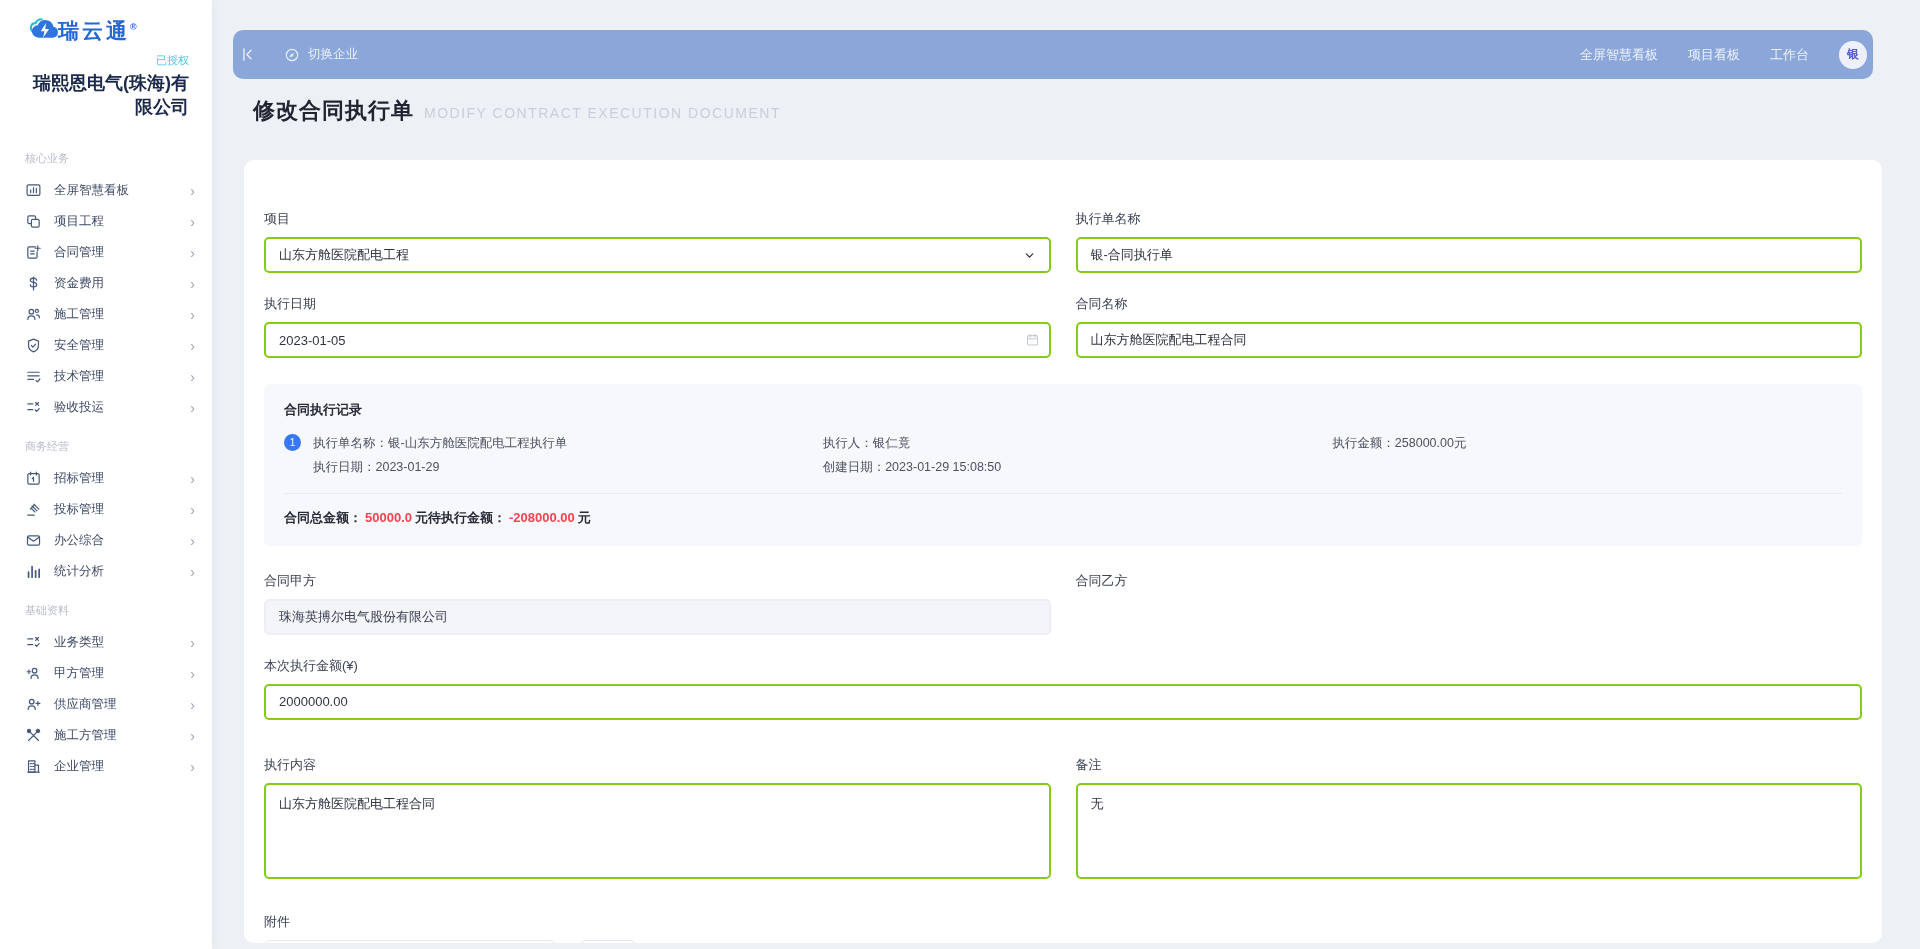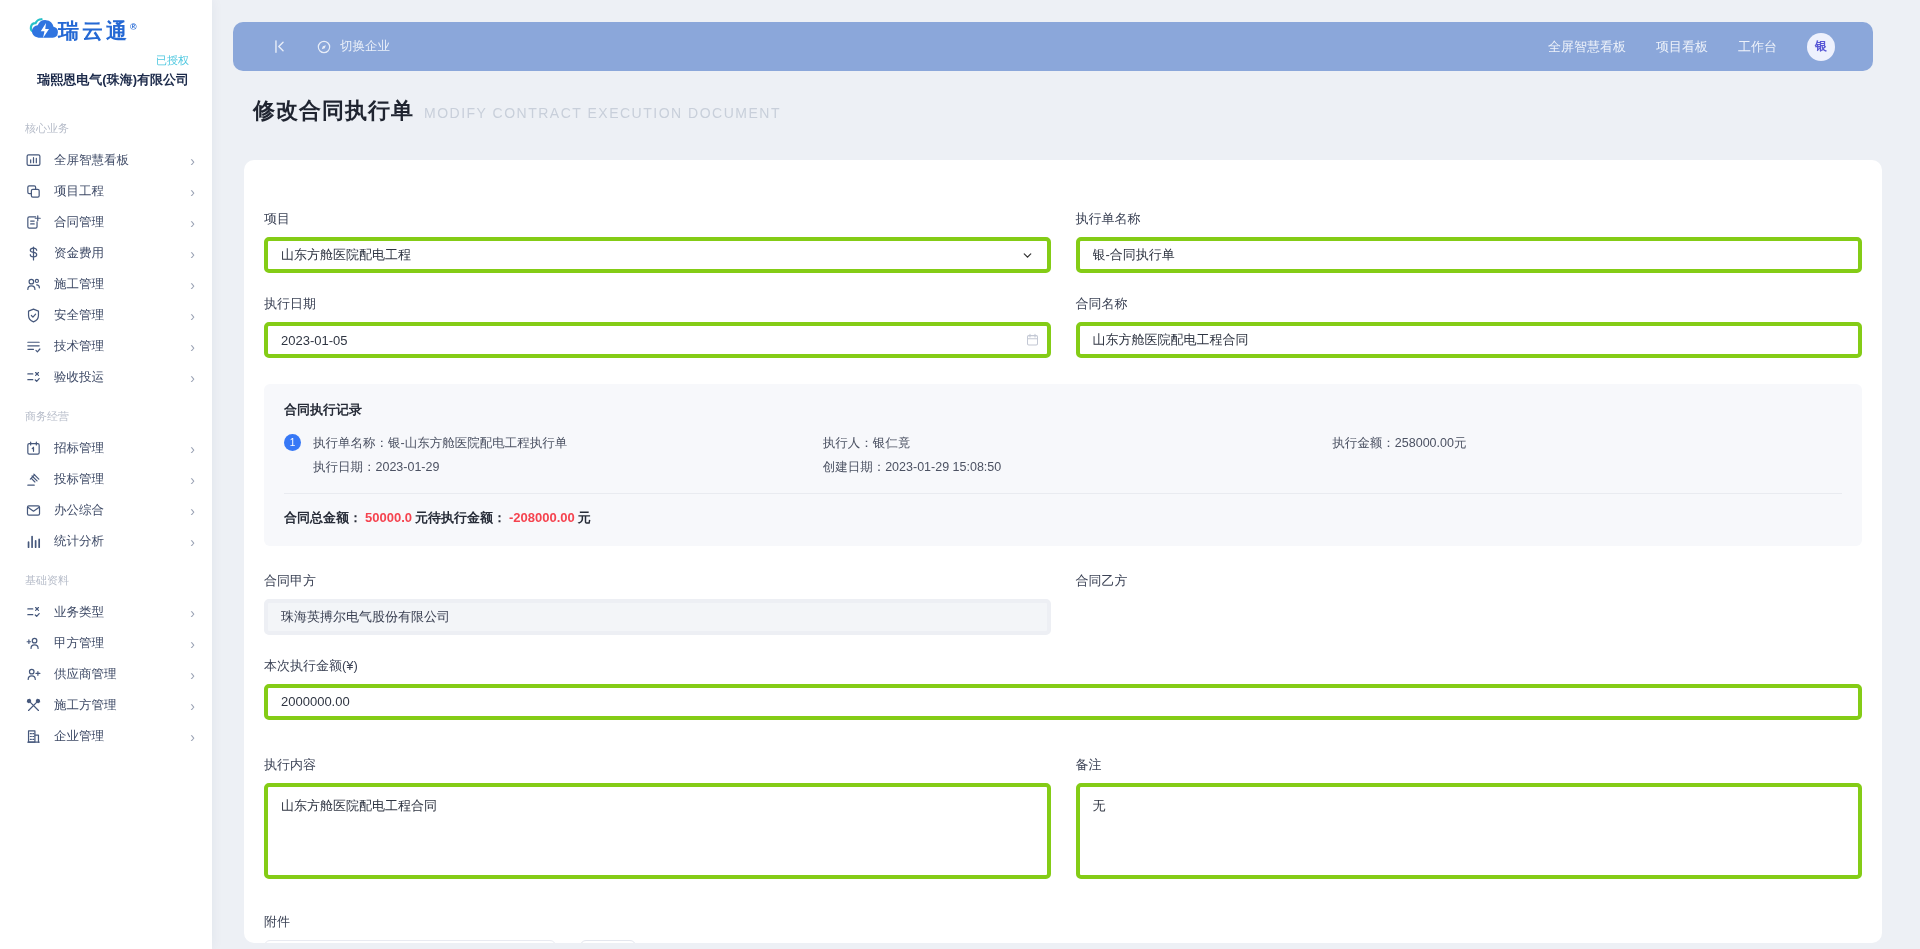--- a/index.html
+++ b/index.html
@@ -7,54 +7,54 @@
   body { font-family:"Liberation Sans","DejaVu Sans",sans-serif; background:#edf0f5; color:#2f3542; }
 
   
   .sidebar { position:fixed; left:0; top:0; bottom:0; width:212px; background:#fff; z-index:20;
              box-shadow:0 0 12px rgba(30,50,90,.06); }
   .logo-area { padding:16px 23px 8px 28px; }
   .logo-row { display:flex; align-items:center; }
   .brand { color:#2468d4; font-weight:700; font-size:21px; letter-spacing:3px; }
   .brand sup { font-size:9px; letter-spacing:0; }
   .auth { text-align:right; color:#4fc8e0; font-size:11px; margin-top:7px; }
-  .company { text-align:right; color:#1c2a4a; font-size:13px; font-weight:700; margin-top:3px; }
+  .company { text-align:right; color:#1c2a4a; font-size:18px; font-weight:700; margin-top:3px; }
   .menu { padding-top:8px; }
   .section-label { font-size:11px; color:#b6bcc9; padding:16px 0 9px 25px; }
   .menu-item { display:flex; align-items:center; height:31px; padding:0 17px 0 25px;
                font-size:12.5px; color:#3e4a66; cursor:pointer; }
   .menu-item .ic { width:17px; height:17px; margin-right:12px; color:#46587c; display:flex; align-items:center; }
   .menu-item .ic svg { display:block; }
   .menu-item .lbl { flex:1; }
   .menu-item .chev { color:#9aa2b4; font-size:14px; line-height:1; }
 
   
   .main { margin-left:212px; height:949px; position:relative; background:#edf0f5; }
-  .topbar { position:absolute; top:22px; left:21px; right:47px; height:49px; background:#8ba7da;
-            border-radius:10px; display:flex; align-items:center; padding:0 38px;
+  .topbar { position:absolute; top:30px; left:21px; right:47px; height:49px; background:#8ba7da;
+            border-radius:10px; display:flex; align-items:center; padding:0 6px;
             color:rgba(255,255,255,.82); }
   .tb-ic { display:flex; align-items:center; color:rgba(255,255,255,.8); cursor:pointer; }
   .tb-switch { display:flex; align-items:center; gap:8px; margin-left:28px; font-size:12.5px; cursor:pointer; }
   .topbar-right { margin-left:auto; display:flex; align-items:center; gap:30px; font-size:13px; }
   .topbar-right .tblink { cursor:pointer; color:rgba(255,255,255,.85); }
   .avatar { width:28px; height:28px; border-radius:50%; background:#eef1fd; color:#5857d6;
             font-size:12px; font-weight:700; display:flex; align-items:center; justify-content:center; cursor:pointer; }
 
   .content { padding:96px 38px 0 32px; }
   .title-row { display:flex; align-items:baseline; gap:10px; margin:0 0 34px 9px; }
   .page-title { font-size:22px; font-weight:700; color:#1f2430; letter-spacing:1px; }
   .page-sub { font-size:14px; color:#c8cfda; letter-spacing:1.5px; }
 
   .card { background:#fff; border-radius:10px; padding:50px 20px 16px; height:783px; overflow:hidden; }
   .row2 { display:flex; gap:25px; }
   .col { flex:1; min-width:0; }
   .fld { margin-bottom:22px; }
   .fld-label { font-size:13px; color:#3c4356; margin-bottom:9px; }
   .input, .select, input.ctl, textarea.ctl {
-      width:100%; height:36px; border:4px solid #84cc16; border-radius:5px; background:#fff;
+      width:100%; height:36px; border:2px solid #84cc16; border-radius:5px; background:#fff;
       font-size:13px; color:#2f3542; padding:0 13px; outline:none;
       font-family:"Liberation Sans","DejaVu Sans",sans-serif; }
   .select { display:flex; align-items:center; justify-content:space-between; cursor:pointer; }
   .with-icon { position:relative; }
   .with-icon input { padding-right:36px; }
   .suffix-ic { position:absolute; right:11px; top:50%; transform:translateY(-50%); color:#c3c8d4; display:flex; }
   input.ctl:disabled { background:#f3f5f8; border-color:#edeff4; color:#3a4052; }
   textarea.ctl { height:96px; padding:10px 13px; resize:none; }
 
   

